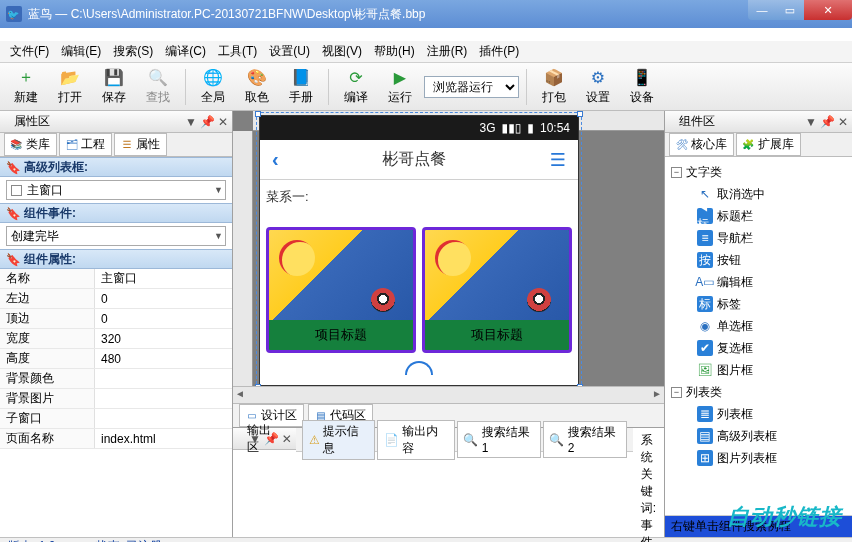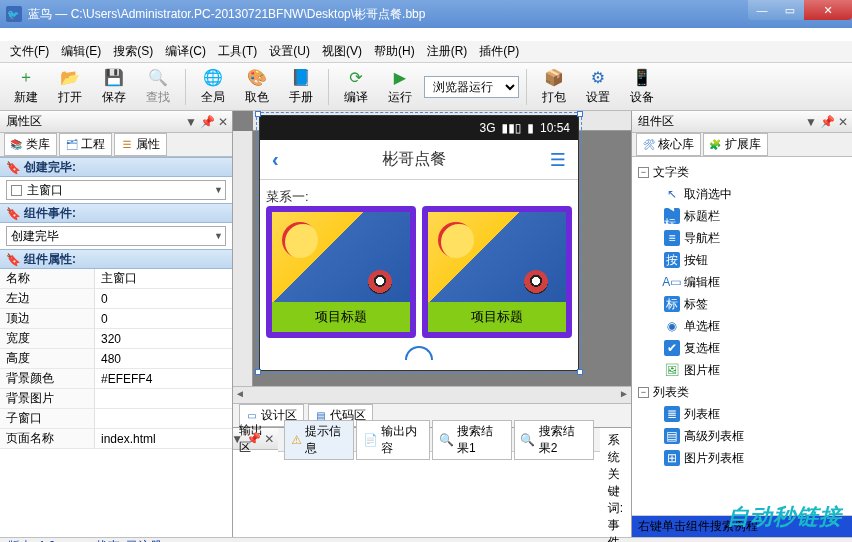--- a/index.html
+++ b/index.html
@@ -22,21 +22,21 @@
 
 .toolbar { height: 48px; background: linear-gradient(#fcfcfc,#e8e8e8); border-bottom: 1px solid #bcbcbc; display: flex; align-items: center; padding: 0 6px; gap: 4px; }
 .tb-btn { width: 40px; display: flex; flex-direction: column; align-items: center; justify-content: center; gap: 2px; cursor: default; }
 .tb-btn.disabled { opacity: 0.45; }
 .tb-icon { width: 20px; height: 20px; display: flex; align-items: center; justify-content: center; font-size: 16px; }
 .tb-sep { width: 1px; height: 36px; background: #ccc; margin: 0 3px; }
 .tb-select { height: 22px; border: 1px solid #9ab; background: #fff; padding: 0 4px; min-width: 95px; }
 
 
 .main { display: flex; height: 426px; }
-.panel-title { height: 22px; background: linear-gradient(#fcfcfc,#e4e4e4); border-bottom: 1px solid #bcbcbc; display: flex; align-items: center; padding: 0 6px; font-size: 12px; position: relative; }
+.panel-title { height: 22px; background: linear-gradient(#fcfcfc,#e4e4e4); border-bottom: 1px solid #bcbcbc; display: flex; align-items: center; padding: 0 14px; font-size: 12px; position: relative; }
 .panel-title .right-icons { position: absolute; right: 4px; display: flex; gap: 3px; font-size: 10px; color: #555; }
 .panel-title .right-icons span { cursor: default; }
 
 
 .left-panel { width: 233px; border-right: 1px solid #a0a0a0; display: flex; flex-direction: column; background: #f9f9f9; }
 .tabs-row { height: 24px; background: #f0f0f0; border-bottom: 1px solid #bcbcbc; display: flex; align-items: center; padding: 0 4px; gap: 2px; }
 .tab { padding: 2px 6px; border: 1px solid #bbb; background: #fff; display: flex; align-items: center; gap: 3px; font-size: 12px; cursor: default; }
 .tab .mini-icon { width: 12px; height: 12px; display: inline-flex; align-items: center; justify-content: center; font-size: 10px; }
 .blue-header { height: 20px; background: linear-gradient(#d8e8f8,#c0d8f0); border-top: 1px solid #9cb8d8; border-bottom: 1px solid #9cb8d8; padding: 0 6px; display: flex; align-items: center; color: #1a3a6a; font-weight: bold; font-size: 12px; }
 .blue-header .hdr-icon { width: 14px; height: 12px; margin-right: 4px; }
@@ -58,41 +58,41 @@
 .canvas-wrap { position: absolute; top: 4px; left: 26px; }
 .phone { width: 320px; background: #fff; border: 1px solid #333; }
 .phone-status { height: 24px; background: #1a1a1a; color: #fff; display: flex; align-items: center; justify-content: flex-end; padding: 0 8px; gap: 6px; font-size: 13px; }
 .phone-nav { height: 40px; border-bottom: 1px solid #d0d0d0; display: flex; align-items: center; justify-content: space-between; padding: 0 12px; background: #fff; }
 .phone-nav .back { color: #2878d8; font-size: 20px; font-weight: bold; }
 .phone-nav .ptitle { font-size: 16px; color: #333; }
 .phone-nav .menu { color: #2878d8; font-size: 18px; }
 .phone-body { padding: 8px 6px; background: #fff; }
 .section-label { font-size: 13px; color: #333; }
 .cards { display: flex; gap: 6px; }
-.card { flex: 1; border: 6px solid #6d28d9; border-radius: 4px; overflow: hidden; background: #84cc16; }
+.card { flex: 1; border: 3px solid #6d28d9; border-radius: 4px; overflow: hidden; background: #15803d; margin-top: 21px; }
 .card-img { height: 90px; background: linear-gradient(135deg,#ffd850 0%,#ffcd20 40%,#3868b8 40%,#2858a8 100%); position: relative; display:flex; align-items:center; justify-content:center; }
 .card-img::before { content:''; position:absolute; left:10px; top:10px; width:36px; height:36px; background:#ffe060; border-radius:50%; box-shadow: 3px 2px 0 #e03030 inset; }
 .card-img::after { content:''; position:absolute; right:18px; bottom:8px; width:24px; height:24px; background: radial-gradient(circle at 50% 45%, #fff 0 4px, #222 4px 6px, #d04040 6px 12px, #222 12px); border-radius:50%; }
 .card-title { text-align: center; padding: 6px 0; font-size: 13px; }
 .phone-home { height: 24px; display: flex; justify-content: center; align-items: flex-start; }
 .phone-home .arc { width: 28px; height: 14px; border: 2px solid #2878d8; border-bottom: none; border-radius: 14px 14px 0 0; }
 .center-scrollbar-h { height: 17px; background: #e8e8e8; border-top: 1px solid #bbb; position: relative; }
 .center-scrollbar-h::before { content:'◄'; position:absolute; left:2px; top:1px; font-size:10px; color:#666; }
 .center-scrollbar-h::after { content:'►'; position:absolute; right:2px; top:1px; font-size:10px; color:#666; }
 .center-tabs { height: 24px; background: #f2f2f2; border-top: 1px solid #bbb; display: flex; align-items: center; padding: 0 6px; gap: 4px; }
 
 
 .output-panel { height: 110px; border-top: 1px solid #a0a0a0; background: #fff; display: flex; flex-direction: row; }
 .output-tabs { height: 24px; background: #f2f2f2; border-bottom: 1px solid #ccc; display: flex; align-items: center; padding: 0 6px; gap: 2px; }
 .otab { padding: 2px 6px; border: 1px solid #bbb; background: #fff; display: flex; align-items: center; gap: 3px; font-size: 12px; }
 .otab.active { background: #e8f0fa; }
 .output-body { flex: 1; padding: 4px 8px; background: #fff; font-size: 12px; }
 
 
-.right-panel { width: 221px; border-left: 1px solid #a0a0a0; display: flex; flex-direction: column; background: #fff; }
+.right-panel { width: 188px; border-left: 1px solid #a0a0a0; display: flex; flex-direction: column; background: #fff; }
 .rtabs { height: 24px; background: #f0f0f0; border-bottom: 1px solid #bcbcbc; display: flex; align-items: center; padding: 0 4px; gap: 2px; }
 .tree { flex: 1; overflow: auto; padding: 4px 2px; }
 .tree-item { display: flex; align-items: center; height: 22px; padding-left: 6px; gap: 4px; cursor: default; }
 .tree-item.lvl1 { padding-left: 4px; }
 .tree-item.lvl2 { padding-left: 30px; }
 .tree-item .exp { width: 11px; height: 11px; border: 1px solid #888; display: flex; align-items: center; justify-content: center; font-size: 9px; line-height: 1; color: #444; background: #fff; }
 .tree-item .ticon { width: 16px; height: 16px; display: flex; align-items: center; justify-content: center; font-size: 12px; border-radius: 2px; }
 .right-footer { height: 22px; border-top: 1px solid #ccc; background: #1d4ed8; padding: 0 6px; display: flex; align-items: center; font-size: 12px; }
 
 
@@ -208,21 +208,21 @@
           <span class="mini-icon" style="color:#2a70c0">🗂</span>
           <span>工程</span>
         </div>
       <div class="tab">
           <span class="mini-icon" style="color:#c07820">☰</span>
           <span>属性</span>
         </div>
     </div>
     <div class="blue-header">
         <span class="hdr-icon">🔖</span>
-        <span>创建完毕:</span>
+        <span>高级列表框:</span>
       </div>
     <div class="combo-row">
         <div class="combo">
           <span class="sq"></span>
           <span>主窗口</span>
           <span class="dd">▼</span>
         </div>
       </div>
     <div class="blue-header">
         <span class="hdr-icon">🔖</span>
@@ -254,21 +254,20 @@
         <div class="prop-row">
           <div class="k">宽度</div>
           <div class="v">320</div>
         </div>
         <div class="prop-row">
           <div class="k">高度</div>
           <div class="v">480</div>
         </div>
         <div class="prop-row">
           <div class="k">背景颜色</div>
-          <div class="v">#EFEFF4</div>
         </div>
         <div class="prop-row">
           <div class="k">背景图片</div>
           <div class="v"></div>
         </div>
         <div class="prop-row">
           <div class="k">子窗口</div>
           <div class="v"></div>
         </div>
         <div class="prop-row">

